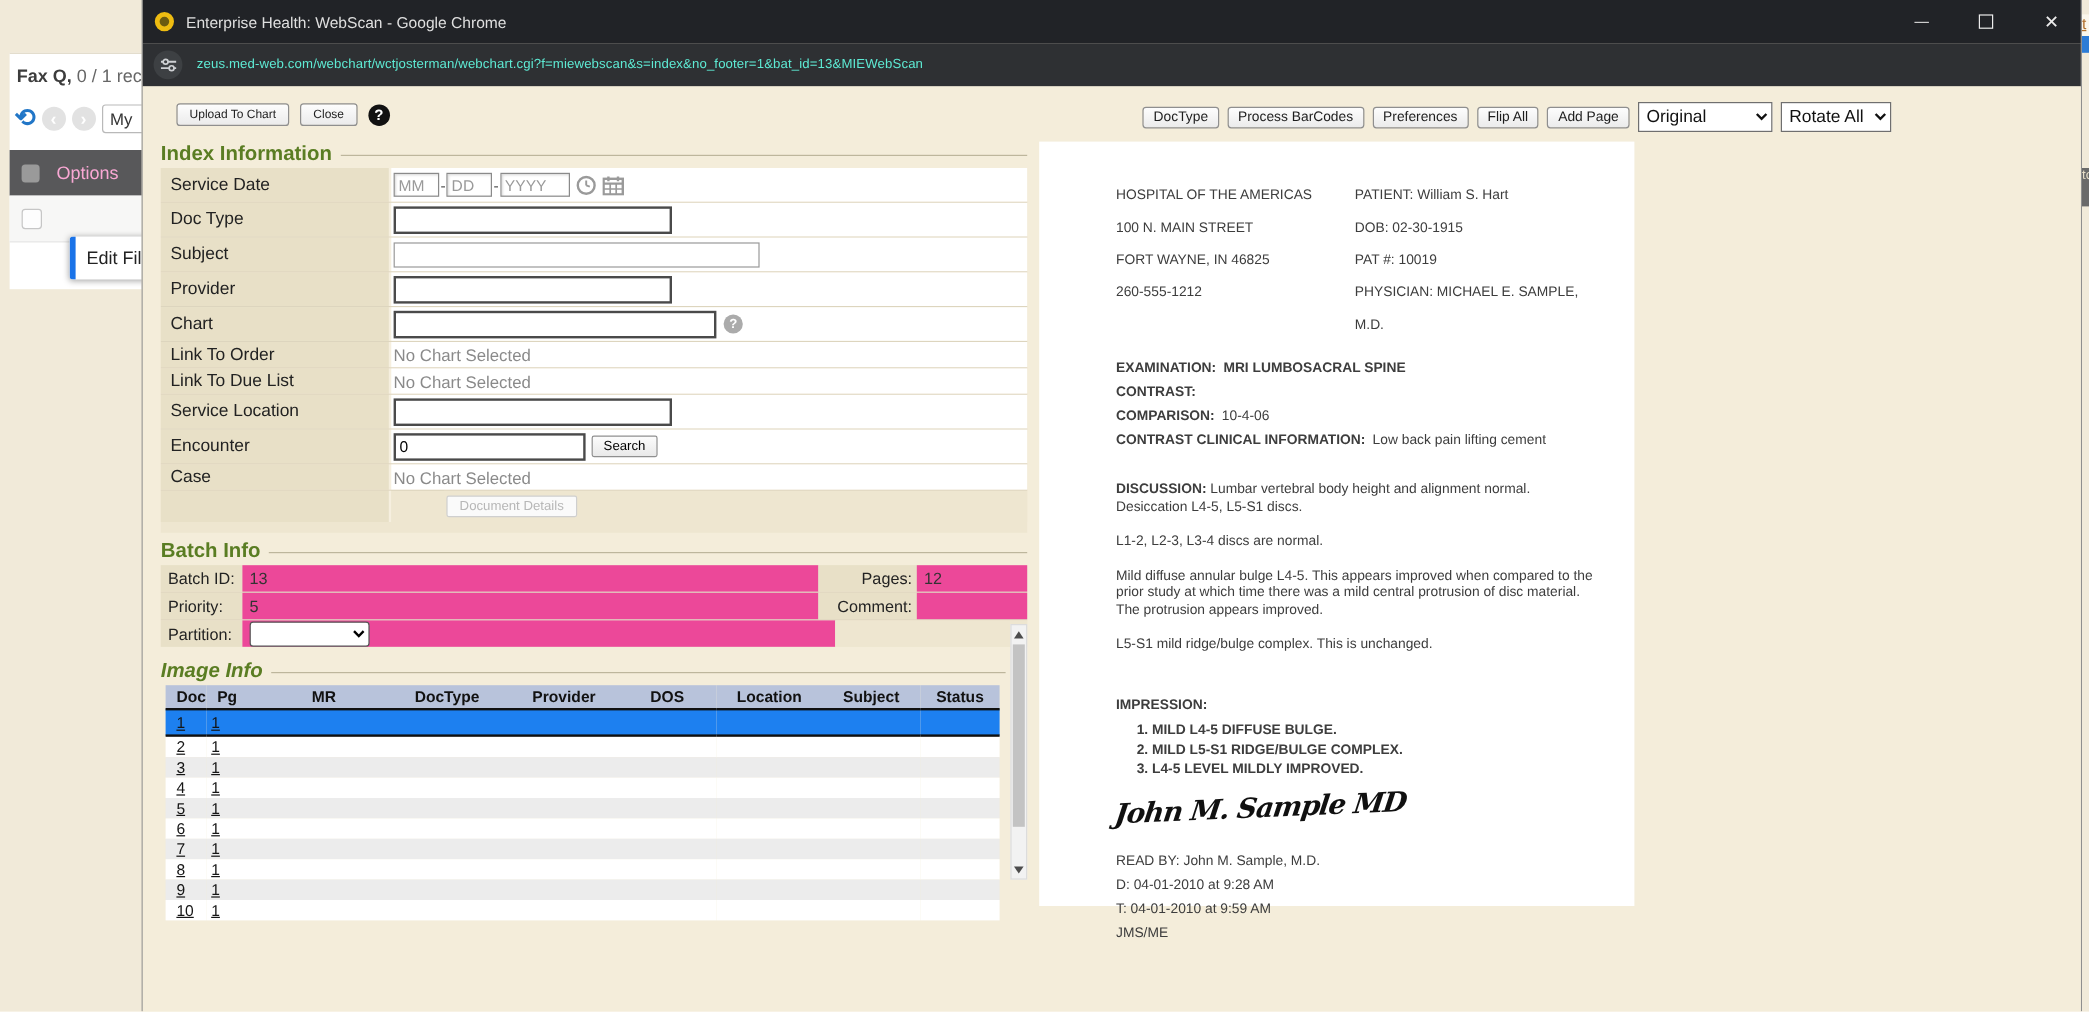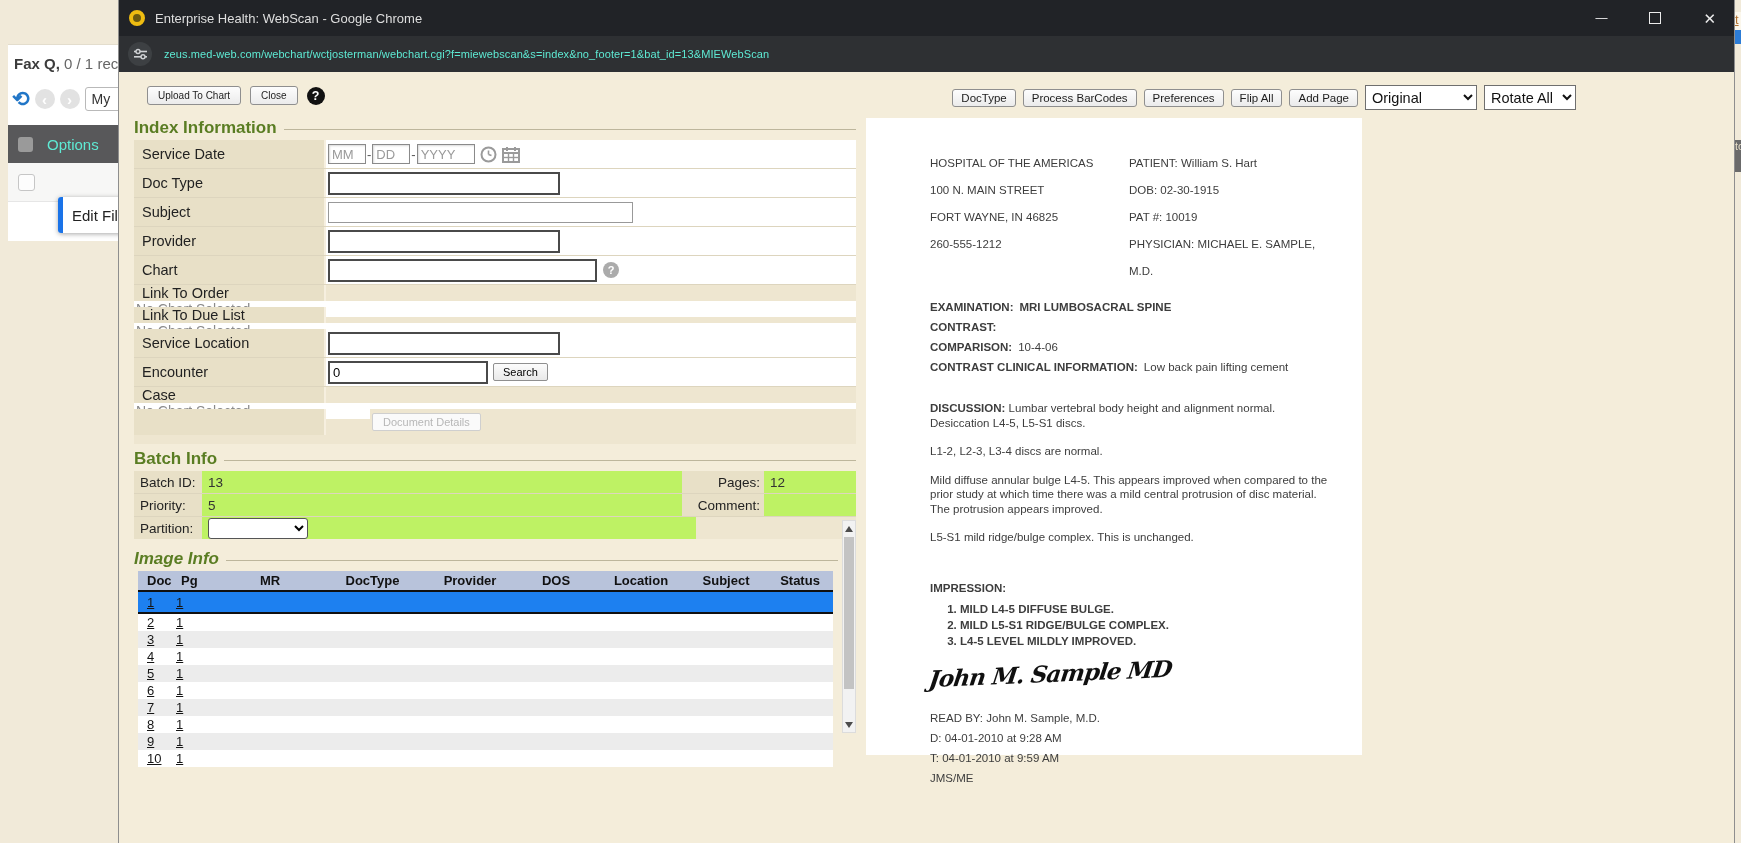--- a/index.html
+++ b/index.html
@@ -10,21 +10,21 @@
   .bg-window{position:absolute;left:0;top:0;width:200px;height:843px;background:#f1ead9;}
   .fax-panel{position:absolute;left:8px;top:44px;width:192px;height:196px;background:#ffffff;border-top:1px solid #e3ddcd;}
   .fax-title{position:absolute;left:6px;top:10px;font-size:15px;color:#666;white-space:nowrap;}
   .fax-title b{color:#3c3c3c;}
   .fax-toolbar{position:absolute;left:4px;top:42px;display:flex;align-items:center;gap:5px;}
   .refresh-icon{font-size:21px;font-weight:bold;color:#2176c7;cursor:pointer;line-height:20px;}
   .nav-circle{width:20px;height:20px;border-radius:50%;background:#e2e2e2;color:#ffffff;font-size:15px;font-weight:bold;
     display:flex;align-items:center;justify-content:center;line-height:1;}
   .my-box{height:22px;border:1px solid #b9b9b9;border-radius:3px;background:#fff;font-size:14px;color:#333;
     display:flex;align-items:center;padding:0 6px;min-width:26px;}
-  .options-bar{position:absolute;left:0;top:80px;width:100%;height:38px;background:#58585a;color:#5eead4;
+  .options-bar{position:absolute;left:0;top:80px;width:100%;height:38px;background:#58585a;color:#f9a8d4;
     display:flex;align-items:center;font-size:15px;}
   .cb{width:15px;height:15px;border-radius:3px;}
   .cb.dark{background:#9a9a9a;margin:0 14px 0 10px;}
   .cb.light{border:1px solid #c6c6c6;background:#fdfdfd;margin:0 14px 0 10px;}
   .empty-row{position:absolute;left:0;top:118px;width:100%;height:38px;background:#f7f7f6;border-bottom:1px solid #e6e6e6;
     display:flex;align-items:center;}
   .edit-popup{position:absolute;left:50px;top:152px;width:130px;height:36px;background:#fff;border-radius:3px;
     box-shadow:0 1px 5px rgba(0,0,0,.35);display:flex;align-items:center;overflow:hidden;}
   .accent-bar{width:5px;height:100%;background:#1a73e8;margin-right:9px;flex:none;}
   .edit-popup span.lbl{font-size:15px;color:#222;white-space:nowrap;}
@@ -68,21 +68,21 @@
   .section-heading{display:flex;align-items:center;height:24px;margin:0;}
   .section-heading .txt{color:#5a7d23;font-size:17px;font-weight:bold;white-space:nowrap;}
   .section-heading .rule{flex:1;border-top:1px solid #bdb69c;margin-left:7px;margin-top:3px;}
 
   .form-table{background:#eee6d0;padding-bottom:9px;}
   .frow{display:flex;align-items:center;border-bottom:1px solid #ddd5be;}
   .frow .flabel{width:192px;flex:none;align-self:stretch;display:flex;align-items:center;
     background:#e8e0c7;border-right:2px solid #f6efdf;padding-left:8px;box-sizing:border-box;
     font-size:14.5px;color:#222;}
   .frow .fval{flex:1;align-self:stretch;display:flex;align-items:center;background:#fff;padding-left:2px;}
-  .frow.h28{height:28px;} .frow.h21{height:21px;flex-direction:column;} .frow.h26{height:26px;}
+  .frow.h28{height:28px;} .frow.h21{height:21px;} .frow.h26{height:26px;}
   .frow.plain .fval{background:#eee6d0;margin-left:44px;}
   .in-dark{border:2px solid #4a4a4a;height:19px;font-size:13px;padding:0 3px;font-family:inherit;}
   .in-thin{border:1px solid #999;height:19px;font-size:13px;padding:0 3px;font-family:inherit;}
   .in-date{border:1px solid #8a8a8a;box-shadow:inset 1px 1px 2px rgba(0,0,0,.15);height:18px;font-size:13px;
     padding:0 3px;font-family:inherit;color:#444;}
   .in-date::placeholder{color:#9a9a9a;}
   .date-dash{color:#555;margin:0 1px;font-size:13px;}
   .gray-ico{color:#9a9a9a;margin-left:5px;display:flex;align-items:center;}
   .muted{color:#8a8a8a;font-size:14px;}
   .q-circle{width:16px;height:16px;border-radius:50%;background:#ababab;color:#fff;font-size:11px;font-weight:bold;
@@ -90,21 +90,21 @@
   .search-btn{font-family:inherit;font-size:11px;border:1px solid #8f8f8f;border-radius:2px;
     background:linear-gradient(#fcfcfc,#e9e9e9);padding:2px 9px;margin-left:5px;cursor:pointer;}
   .disabled-btn{font-family:inherit;font-size:11px;color:#b7b7b7;background:#fafafa;border:1px solid #cfcfcf;
     border-radius:2px;padding:2px 10px;}
 
   
   .batch-table{background:#eee6d0;}
   .brow{display:flex;align-items:stretch;border-bottom:1px solid #ddd5be;height:22px;}
   .bcell{display:flex;align-items:center;font-size:13.5px;color:#222;}
   .blab{background:#e8e0c7;padding:0 4px 0 6px;flex:none;}
-  .bval{background:#bef264;flex:1;padding-left:6px;color:#333;}
+  .bval{background:#ec4899;flex:1;padding-left:6px;color:#333;}
   .blab.right{justify-content:flex-end;width:72px;}
   .bval.narrow{flex:none;width:86px;}
   .blab.w62{width:58px;}
   .btan{background:#eee6d0;flex:none;width:160px;}
   .partition-select{height:21px;width:100px;border:1px solid #555;border-radius:3px;background:#fff;font-family:inherit;font-size:13px;}
 
   
   .image-table{border-collapse:collapse;margin-left:4px;width:695px;table-layout:fixed;font-size:13px;}
   .image-table th{background:#b8c3db;color:#111;font-size:13px;font-weight:bold;height:19px;padding:0;text-align:center;}
   .image-table th.al{text-align:left;padding-left:9px;}

